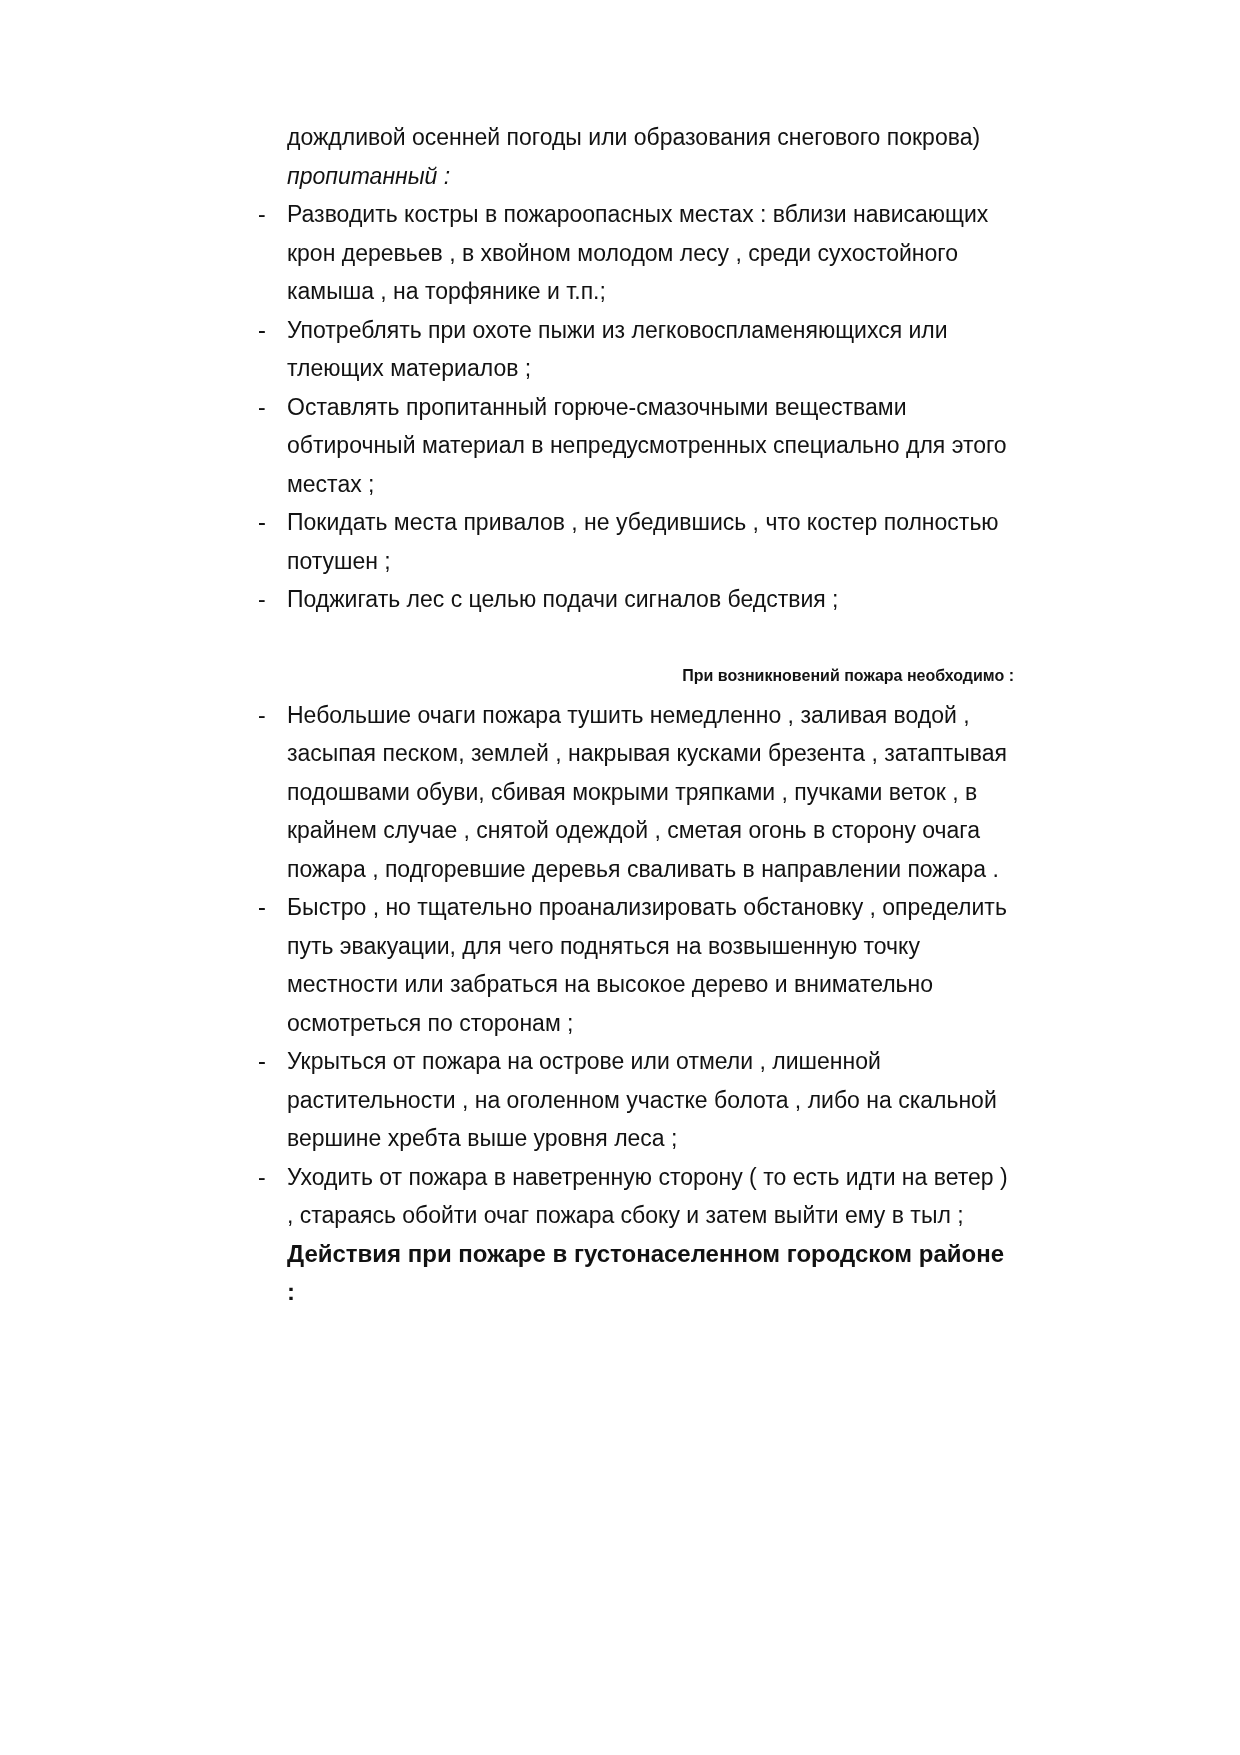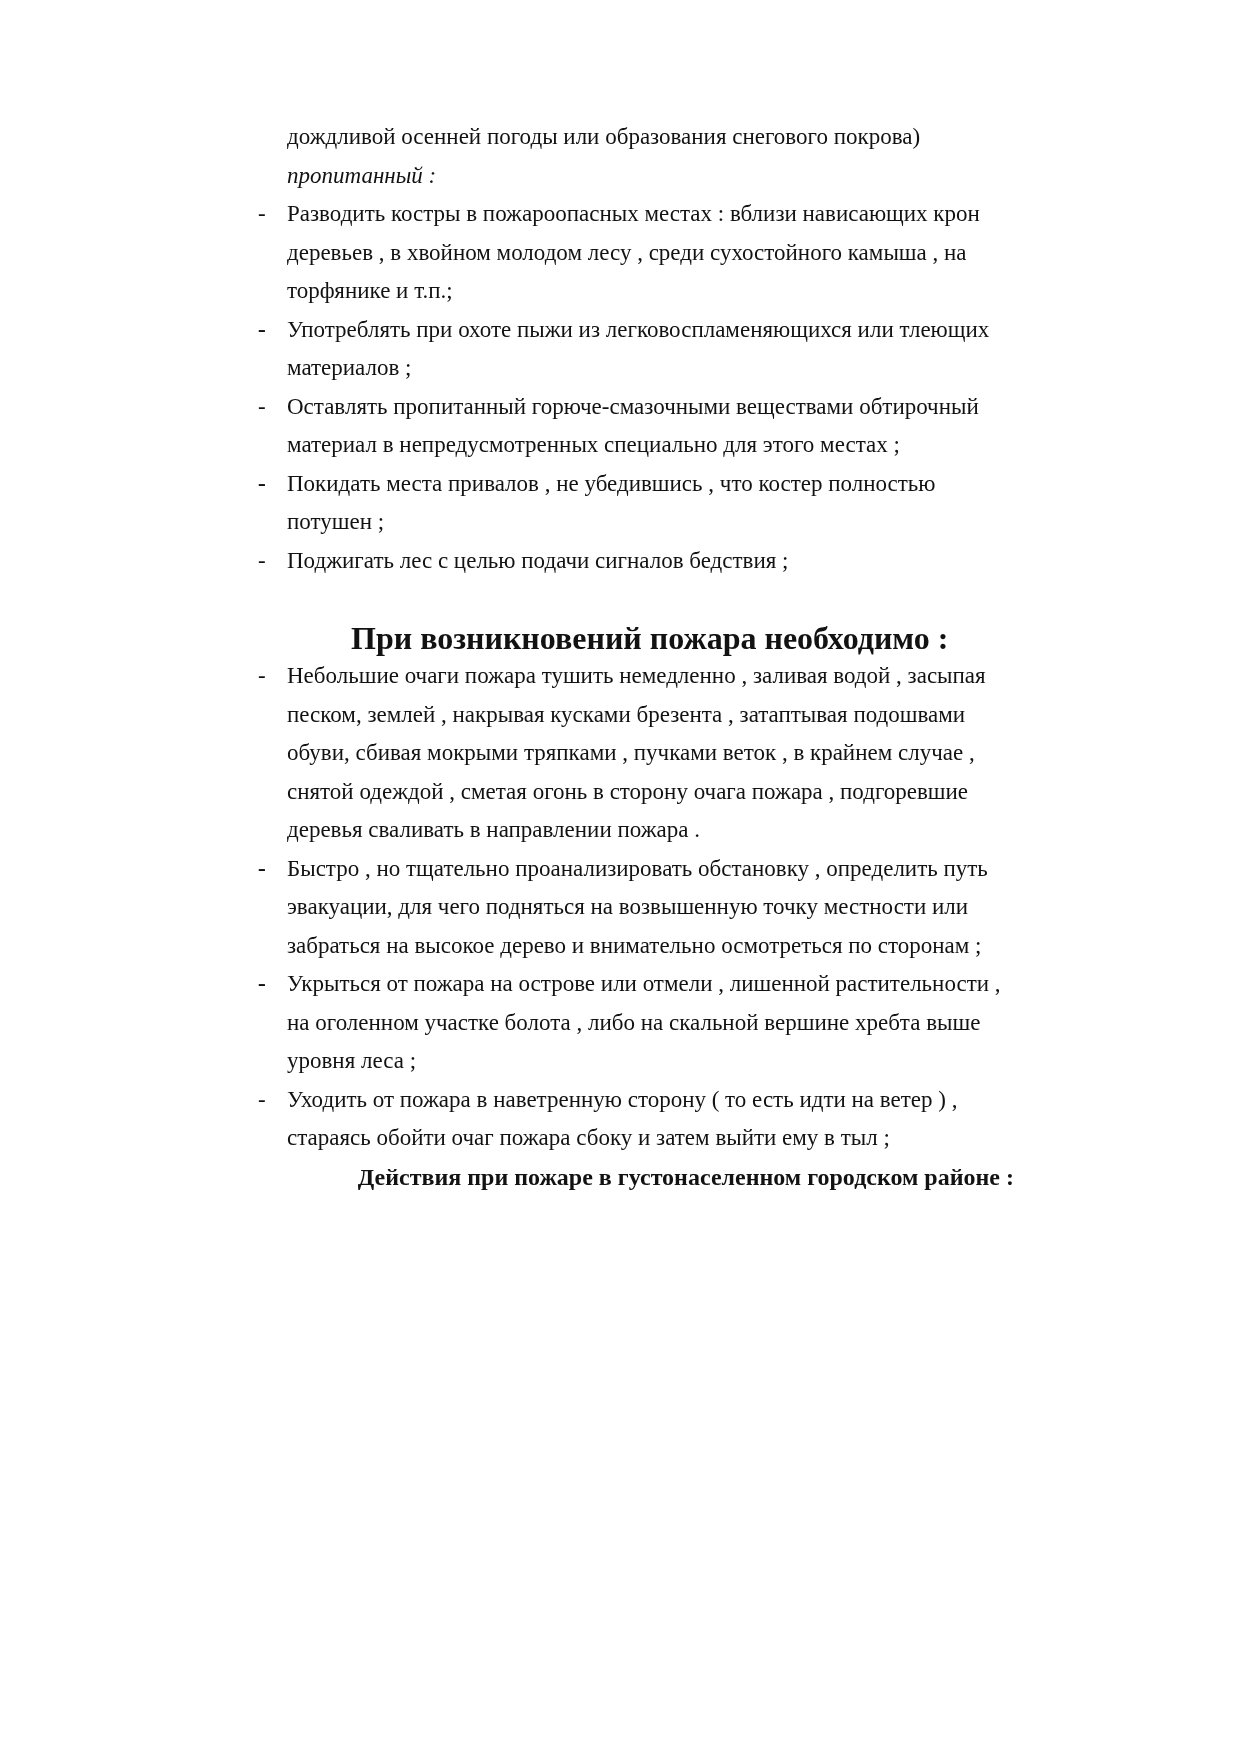--- a/index.html
+++ b/index.html
@@ -6,21 +6,21 @@
     margin: 0;
     padding: 0;
     background: #ffffff;
   }
   .page {
     position: relative;
     width: 1240px;
     height: 1755px;
     background: #ffffff;
     overflow: hidden;
-    font-family: Liberation Serif, serif;
+    font-family: Liberation Sans, sans-serif;
     color: #121212;
   }
   .content {
     position: absolute;
     left: 287px;
     top: 118px;
     width: 727px;
     font-size: 23px;
     line-height: 38.5px;
     text-rendering: optimizeLegibility;
@@ -41,29 +41,29 @@
   }
   .dash {
     position: absolute;
     left: -29px;
     top: 0;
     width: 20px;
     text-align: left;
   }
   .section-heading {
     font-weight: bold;
-    font-size: 32px;
-    text-align: left;
+    font-size: 16px;
+    text-align: right;
     margin: 38.5px 0 0 64px;
     line-height: 38.5px;
   }
   .section-heading-city {
     font-weight: bold;
     font-size: 24px;
-    text-align: right;
+    text-align: left;
     margin: 0;
     line-height: 38.5px;
   }
 </style>
 </head>
 <body>
 
 <div class="page">
   <div class="content">
 

